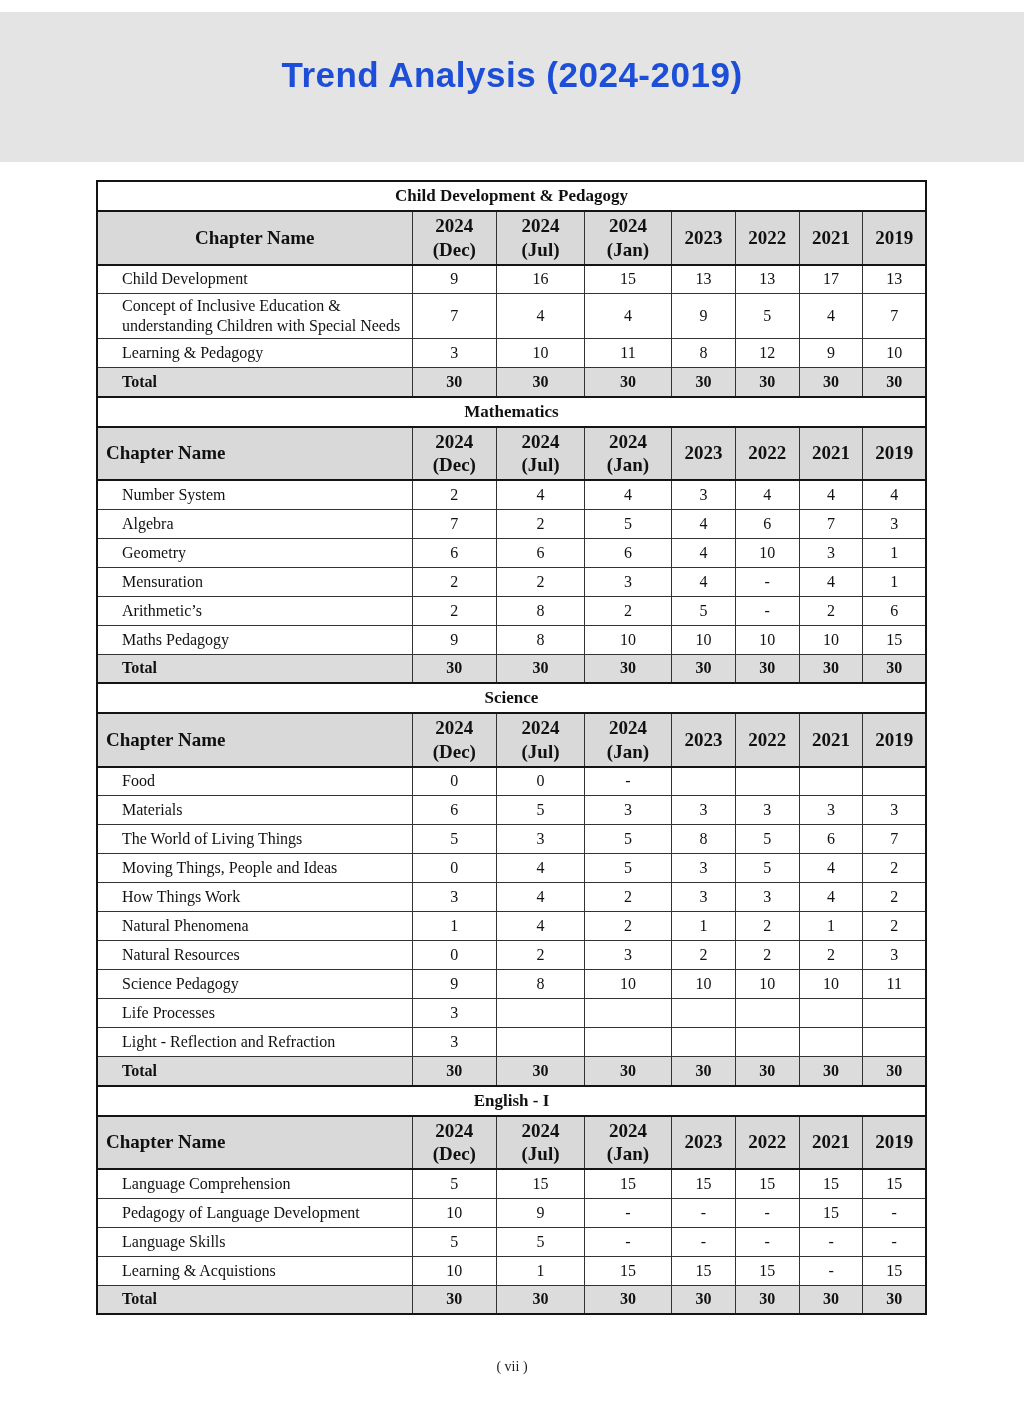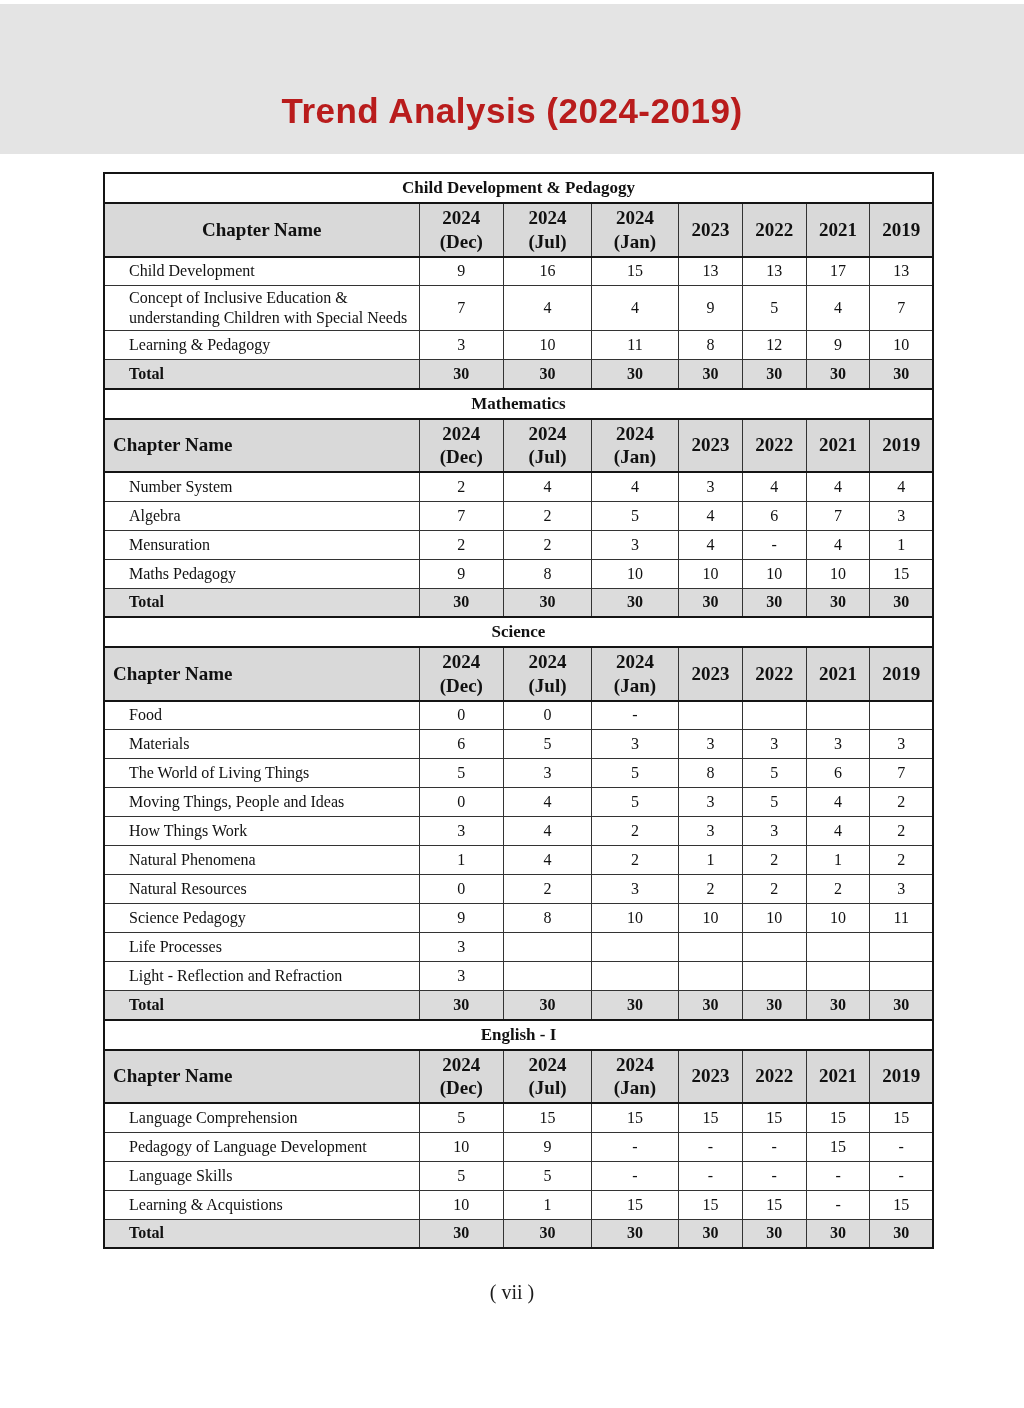--- a/index.html
+++ b/index.html
@@ -10,40 +10,39 @@
     font-family: "Liberation Serif", serif;
     color: #111111;
     position: relative;
     overflow: hidden;
   }
   .title-band {
     width: 1024px; height: 150px;
     background: #e4e4e4;
   }
   .page-title {
-    margin: 4px;
-    padding-top: 86px;
+    margin: 12px;
+    padding-top: 42px;
     text-align: center;
     font-family: "Liberation Sans", sans-serif;
     font-weight: bold;
     font-size: 35px;
     line-height: 1.2;
-    color: #b91c1c;
+    color: #1d4ed8;
     letter-spacing: 0.5px;
   }
   .table-wrap {
     margin: 18px 0 0 96px;
     width: 831px;
   }
   table.trend {
     width: 831px;
     border-collapse: collapse;
     table-layout: fixed;
     border: 2px solid #141414;
-    margin-left: 7px;
   }
   col.c-name { width: 38.0%; }
   col.c-dec  { width: 10.2%; }
   col.c-jul  { width: 10.6%; }
   col.c-jan  { width: 10.5%; }
   col.c-y23  { width: 7.7%; }
   col.c-y22  { width: 7.7%; }
   col.c-y21  { width: 7.7%; }
   col.c-y19  { width: 7.6%; }
   td {
@@ -74,23 +73,23 @@
   tr.head-row td.name-cell { text-align: left; padding-left: 8px; }
   tr.head-row td.name-cell.centered { text-align: center; padding-left: 5px; }
   td.name-cell { text-align: left; padding-left: 24px; }
   tr.total-row td {
     background: #dcdcdc;
     font-weight: bold;
     border-top: 1px solid #333333;
     border-bottom: 2px solid #141414;
   }
   .page-footer {
-    margin-top: 32px;
+    margin-top: 44px;
     text-align: center;
-    font-size: 20px;
+    font-size: 14px;
     color: #1b1b1b;
   }
 </style>
 </head>
 <body>
 
 <div class="title-band">
   <h1 class="page-title">Trend Analysis (2024-2019)</h1>
 </div>
 
@@ -187,28 +186,48 @@
           <td class="name-cell">Algebra</td>
           <td>7</td>
           <td>2</td>
           <td>5</td>
           <td>4</td>
           <td>6</td>
           <td>7</td>
           <td>3</td>
         </tr>
         <tr>
+          <td class="name-cell">Geometry</td>
+          <td>6</td>
+          <td>6</td>
+          <td>6</td>
+          <td>4</td>
+          <td>10</td>
+          <td>3</td>
+          <td>1</td>
+        </tr>
+        <tr>
           <td class="name-cell">Mensuration</td>
           <td>2</td>
           <td>2</td>
           <td>3</td>
           <td>4</td>
           <td>-</td>
           <td>4</td>
           <td>1</td>
+        </tr>
+        <tr>
+          <td class="name-cell">Arithmetic’s</td>
+          <td>2</td>
+          <td>8</td>
+          <td>2</td>
+          <td>5</td>
+          <td>-</td>
+          <td>2</td>
+          <td>6</td>
         </tr>
         <tr>
           <td class="name-cell">Maths Pedagogy</td>
           <td>9</td>
           <td>8</td>
           <td>10</td>
           <td>10</td>
           <td>10</td>
           <td>10</td>
           <td>15</td>

